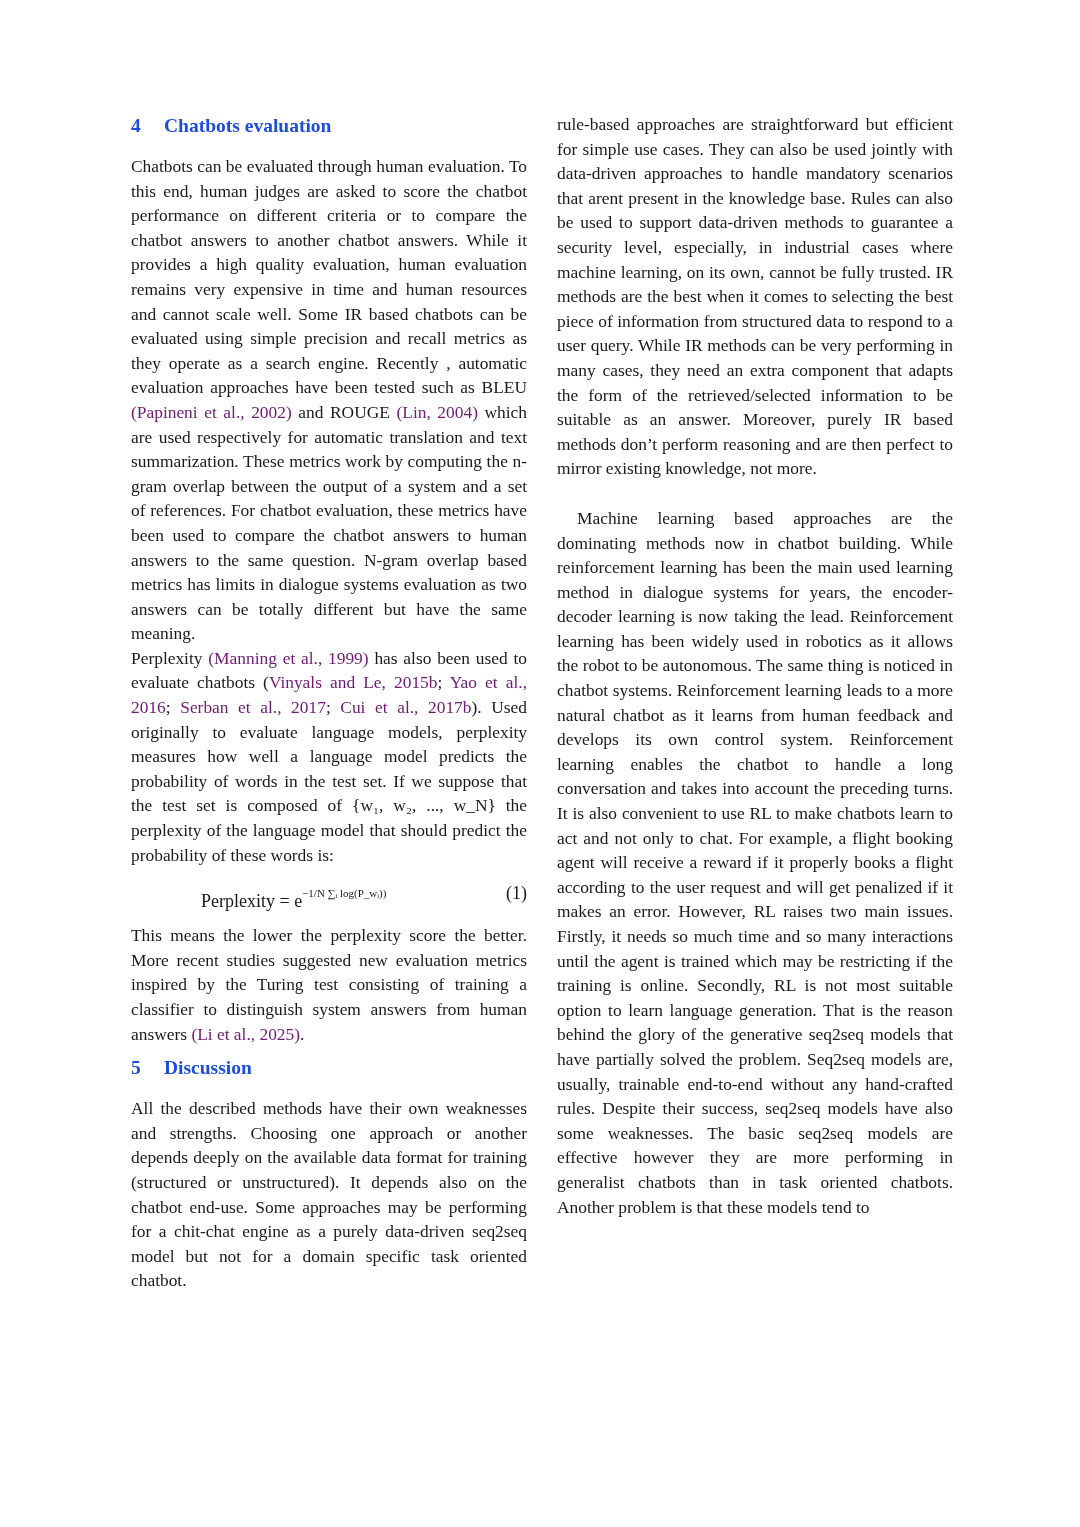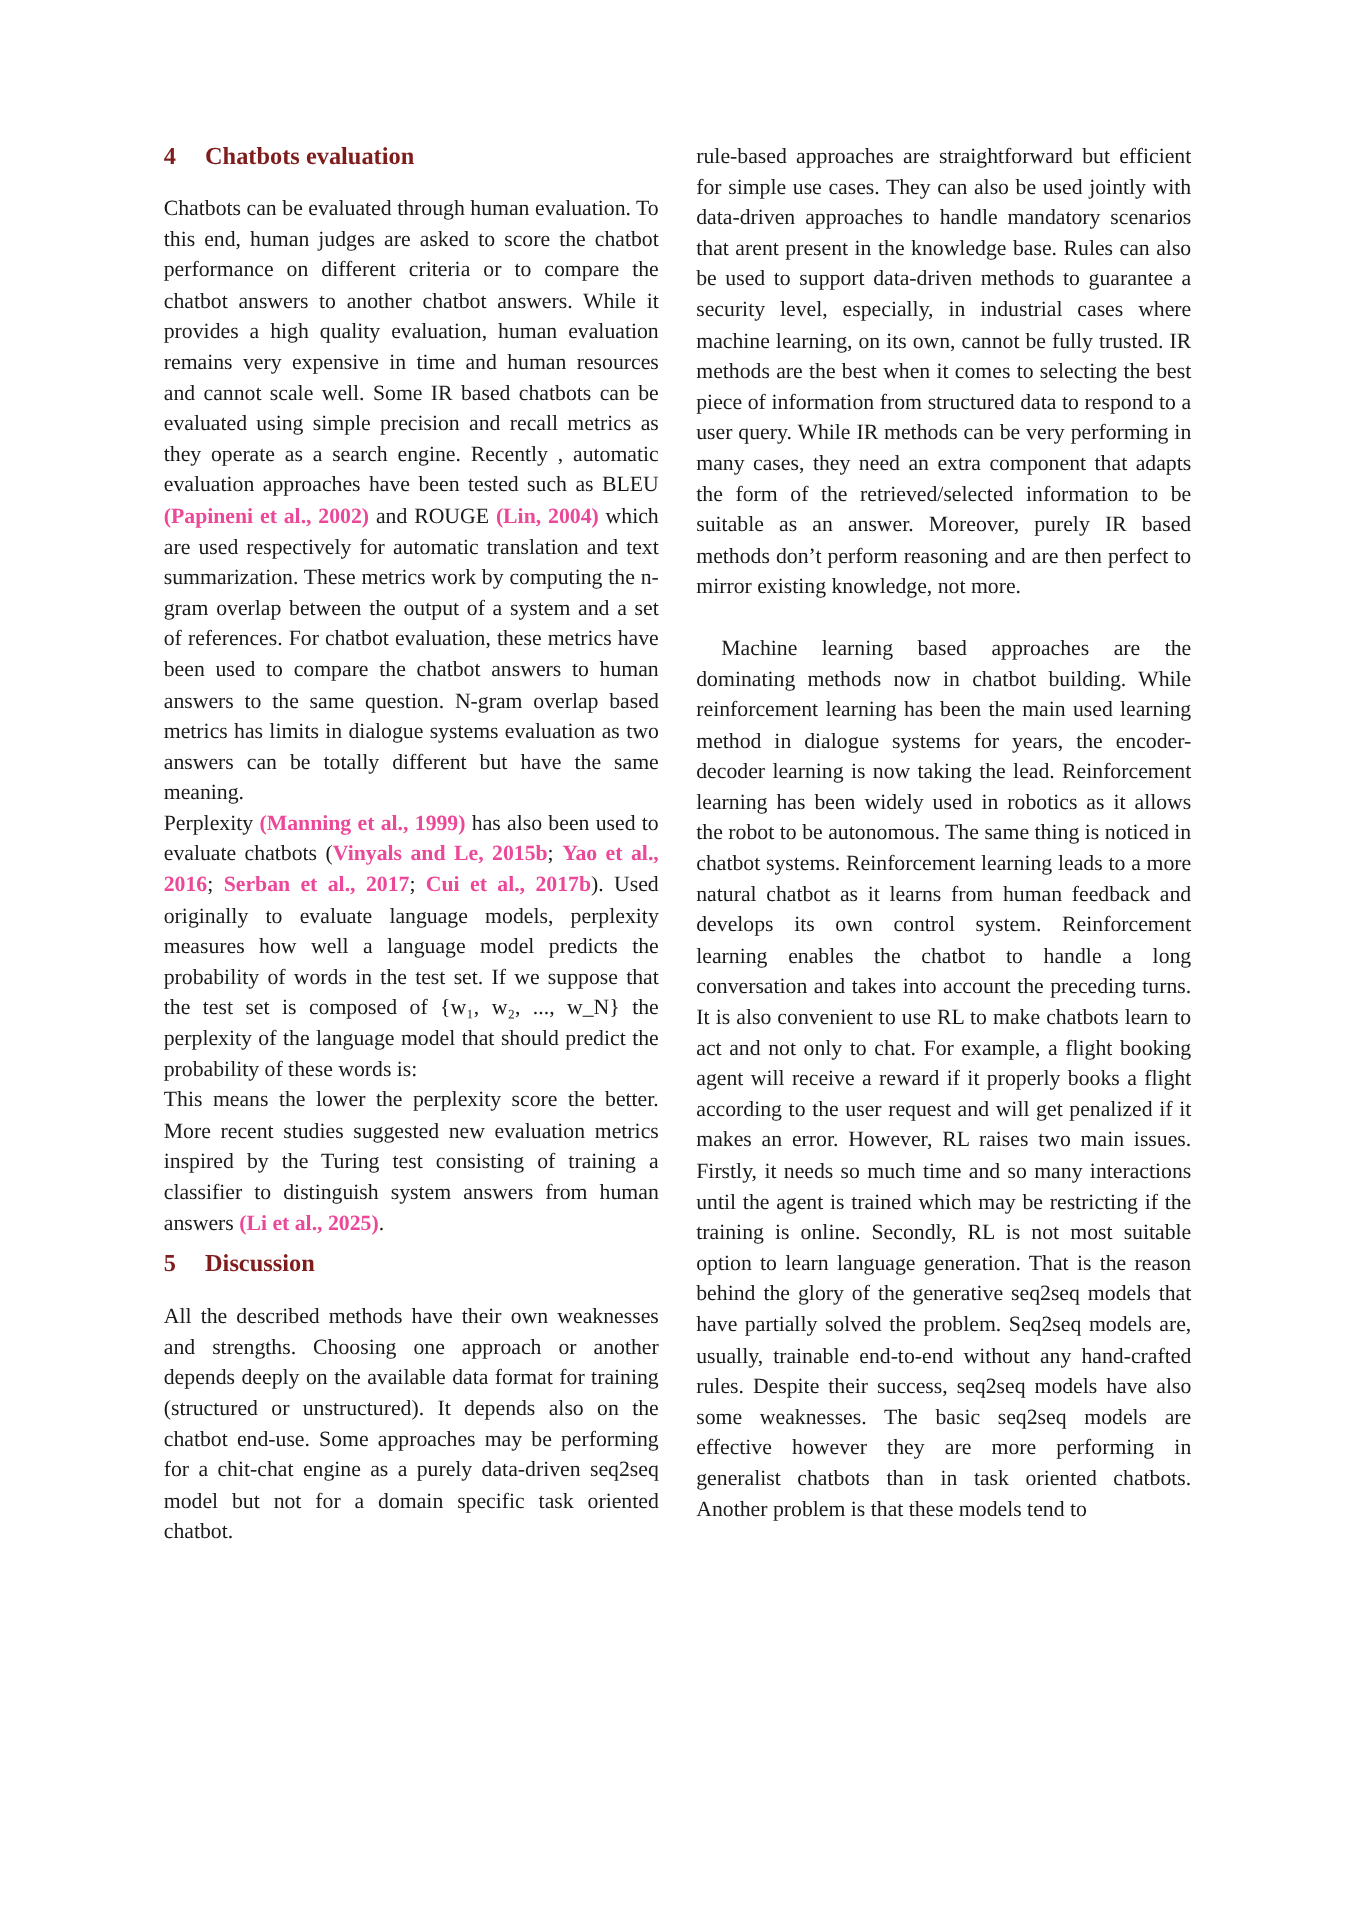--- a/index.html
+++ b/index.html
@@ -10,27 +10,27 @@
   }
   .col {
     position: absolute; top: 112px; width: 396px;
     font-size: 17.4px; line-height: 24.6px;
     text-align: justify; hyphens: manual;
   }
   .col-left { left: 131px; }
   .col-right { left: 557px; }
   h2 {
     font-size: 19.5px; font-weight: bold; margin: 0; line-height: 28px;
-    color: #7f1d1d;
+    color: #1d4ed8;
   }
   h2 .num { display: inline-block; width: 33px; }
   .sec4 { margin-bottom: 14px; }
   .sec5 { margin-top: 8px; margin-bottom: 14px; }
   p { margin: 0; }
-  .cite { color: #ec4899; font-weight: bold; }
+  .cite { color: #701a75; }
   .math { }
   .eq {
     position: relative; height: 48px; margin: 4px 0 4px 0;
     font-size: 18px;
   }
   .eq-body { position: absolute; left: 70px; top: 10px; white-space: nowrap; }
   .eq-body .sup { font-size: 11px; vertical-align: 10px; }
   .eq-num { position: absolute; right: 0; top: 10px; }
   .indent { text-indent: 20px; }
   .gap { height: 25px; }
@@ -40,20 +40,26 @@
 
 <div class="col col-left">
   <h2 class="sec4">
     <span class="num">4</span><span>Chatbots evaluation</span>
   </h2>
 
   <p><span>Chatbots can be evaluated through human evalu­ation. To this end, human judges are asked to score the chatbot performance on different crite­ria or to compare the chatbot answers to another chatbot answers. While it provides a high qual­ity evaluation, human evaluation remains very ex­pensive in time and human resources and cannot scale well. Some IR based chatbots can be eval­uated using simple precision and recall metrics as they operate as a search engine. Recently , auto­matic evaluation approaches have been tested such as BLEU </span><span class="cite">(Papineni et al., 2002)</span><span> and ROUGE </span><span class="cite">(Lin, 2004)</span><span> which are used respectively for automatic translation and text summarization. These metrics work by computing the n-gram overlap between the output of a system and a set of references. For chatbot evaluation, these metrics have been used to compare the chatbot answers to human answers to the same question. N-gram overlap based met­rics has limits in dialogue systems evaluation as two answers can be totally different but have the same meaning.</span></p>
 
   <p><span>Perplexity </span><span class="cite">(Manning et al., 1999)</span><span> has also been used to evaluate chatbots (</span><span class="cite">Vinyals and Le, 2015b</span><span>; </span><span class="cite">Yao et al., 2016</span><span>; </span><span class="cite">Serban et al., 2017</span><span>; </span><span class="cite">Cui et al., 2017b</span><span>). Used originally to evaluate language models, perplexity measures how well a language model predicts the probability of words in the test set. If we suppose that the test set is composed of </span><span class="math">{w₁, w₂, ..., w_N}</span><span> the perplexity of the language model that should predict the probability of these words is:</span></p>
 
+  <div class="eq">
+    <div class="eq-body">
+      <span class="math">Perplexity</span><span> = e</span><span class="sup"><span>−</span><span class="math">1/N</span> <span class="math">∑ᵢ log(P_wᵢ))</span></span>
+    </div>
+    <div class="eq-num">(1)</div>
+  </div>
 
   <p><span>This means the lower the perplexity score the bet­ter. More recent studies suggested new evaluation metrics inspired by the Turing test consisting of training a classifier to distinguish system answers from human answers </span><span class="cite">(Li et al., 2025)</span><span>.</span></p>
 
   <h2 class="sec5">
     <span class="num">5</span><span>Discussion</span>
   </h2>
 
   <p>All the described methods have their own weak­nesses and strengths. Choosing one approach or another depends deeply on the available data format for training (structured or unstructured). It depends also on the chatbot end-use. Some approaches may be performing for a chit-chat engine as a purely data-driven seq2seq model but not for a domain specific task oriented chatbot.</p>
 </div>
 

